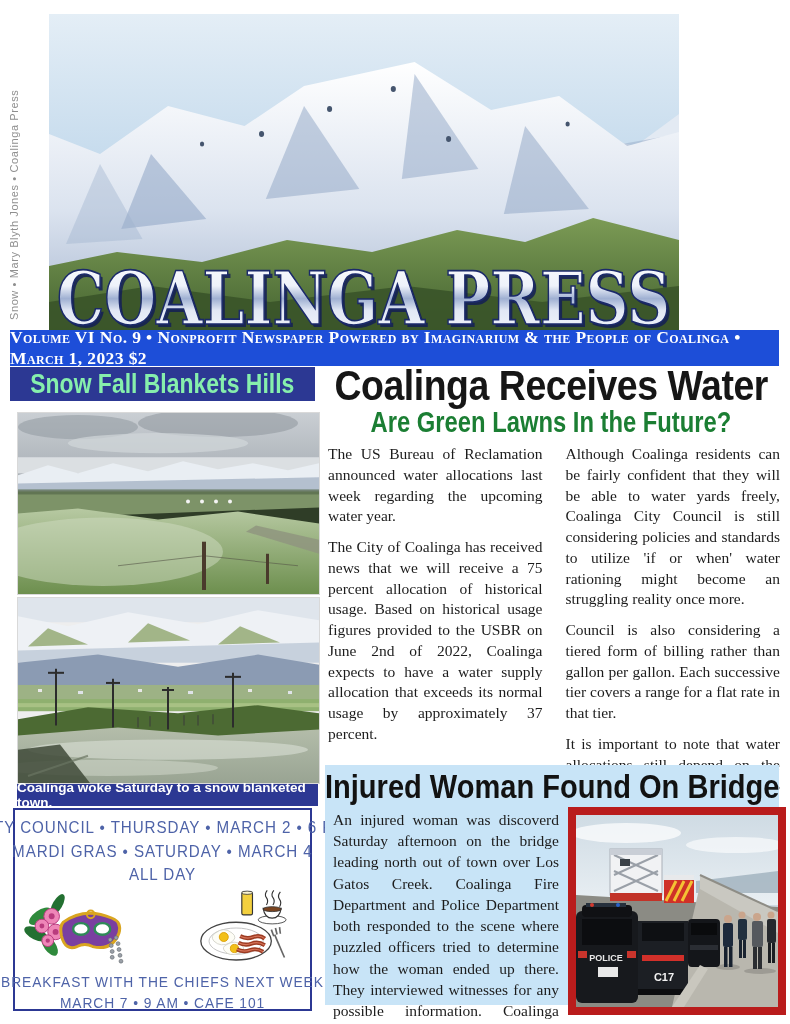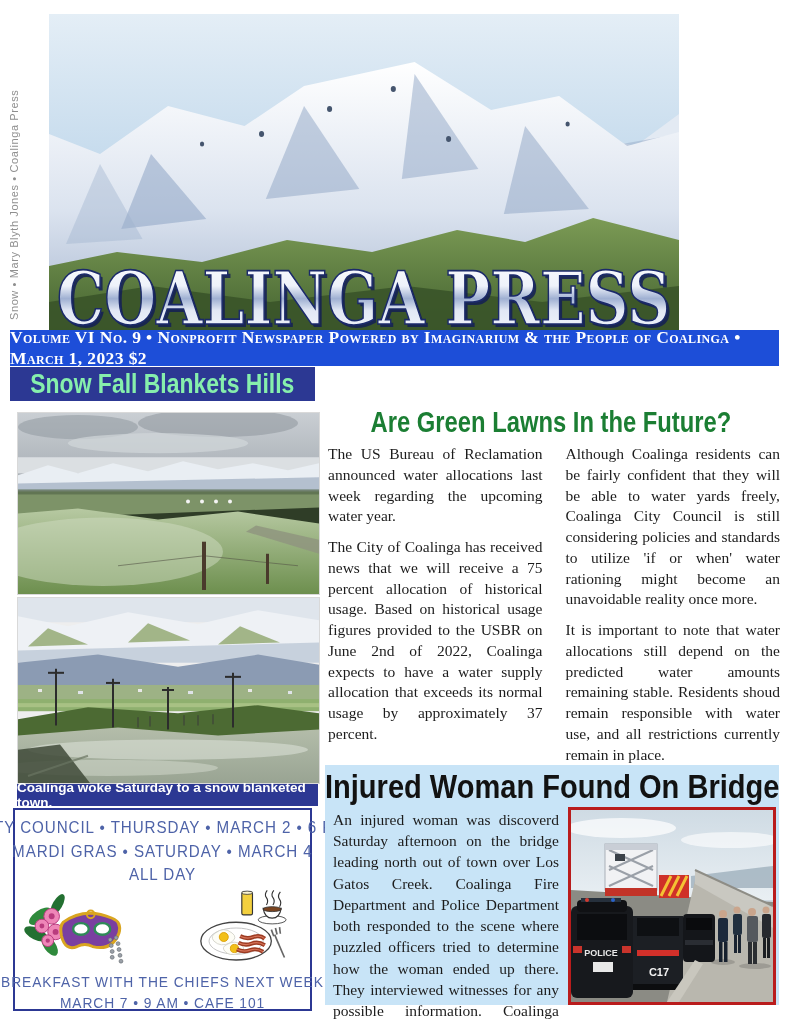--- a/index.html
+++ b/index.html
@@ -61,21 +61,21 @@
   .water-cols{position:absolute;left:328px;top:444px;width:452px;display:flex;gap:23px;}
   .wcol{width:218px;}
   .wcol p{margin:0 0 10px 0;font-size:15.5px;line-height:1.34;text-align:justify;color:#1c1c1c;}
 
   
   .bridge-panel{position:absolute;left:325px;top:765px;width:454px;height:240px;background:#c8e4f7;}
   .bridge-headline{height:40px;display:flex;align-items:center;justify-content:center;margin-top:2px;}
   .bridge-headline .cond{font-size:33px;transform:scaleX(.88);color:#121212;}
   .bridge-body{position:absolute;left:8px;top:44px;width:226px;font-size:15.5px;line-height:1.37;
                text-align:justify;color:#1c1c1c;}
-  .bridge-photo{position:absolute;left:243px;top:42px;width:202px;height:192px;border:3px solid #b91c1c;
+  .bridge-photo{position:absolute;left:243px;top:42px;width:202px;height:192px;border:8px solid #b91c1c;
                 box-sizing:content-box;background:#cdd9e2;}
   .bridge-photo svg{display:block;width:100%;height:100%;}
 </style>
 </head>
 <body>
 
 <div class="page">
 
   <div class="credit">Snow  •  Mary Blyth Jones  •  Coalinga Press</div>
 
@@ -296,31 +296,35 @@
           <line x1="98" y1="52" x2="101" y2="60"></line>
             <line x1="103" y1="50" x2="105" y2="58"></line>
             <line x1="108" y1="49" x2="109" y2="57"></line>
         </g>
       </svg>
     </div>
     <div class="ev-line ev-sub">BREAKFAST WITH THE CHIEFS NEXT WEEK</div>
     <div class="ev-line ev-sub">MARCH 7 • 9 AM • CAFE 101</div>
   </div>
 
+  <div class="water-headline">
+    <span class="cond">Coalinga Receives Water</span>
+  </div>
   <div class="water-subhead">
     <span class="cond">Are Green Lawns In the Future?</span>
   </div>
 
   <div class="water-cols">
     <div class="wcol">
       <p>The US Bureau of Reclamation announced water allocations last week regarding the upcoming water year.</p>
       <p>The City of Coalinga has received news that we will receive a 75 percent allocation of historical usage. Based on historical usage figures provided to the USBR on June 2nd of 2022, Coalinga expects to have a water supply allocation that exceeds its normal usage by approximately 37 percent.</p>
     </div>
     <div class="wcol">
-      <p>Although Coalinga residents can be fairly confident that they will be able to water yards freely, Coalinga City Council is still considering policies and standards to utilize 'if or when' water rationing might become an unavoidable reality once more.</p>
+      <p>Although Coalinga residents can be fairly confident that they will be able to water yards freely, Coalinga City Council is still considering policies and standards to utilize 'if or when' water rationing might become an struggling reality once more.</p>
+      <p>Council is also considering a tiered form of billing rather than gallon per gallon. Each successive tier covers a range for a flat rate in that tier.</p>
       <p>It is important to note that water allocations still depend on the predicted water amounts remaining stable. Residents shoud remain responsible with water use, and all restrictions currently remain in place.</p>
     </div>
   </div>
 
   <div class="bridge-panel">
     <div class="bridge-headline">
       <span class="cond">Injured Woman Found On Bridge</span>
     </div>
     <div class="bridge-body">An injured woman was discoverd Saturday afternoon on the bridge leading north out of town over Los Gatos Creek. Coalinga Fire Department and Police Department both responded to the scene where puzzled officers tried to determine how the woman ended up there. They interviewed witnesses for any possible information. Coalinga EMTs transported the woman to a hospital in Fresno at her request.</div>
     <div class="bridge-photo">

